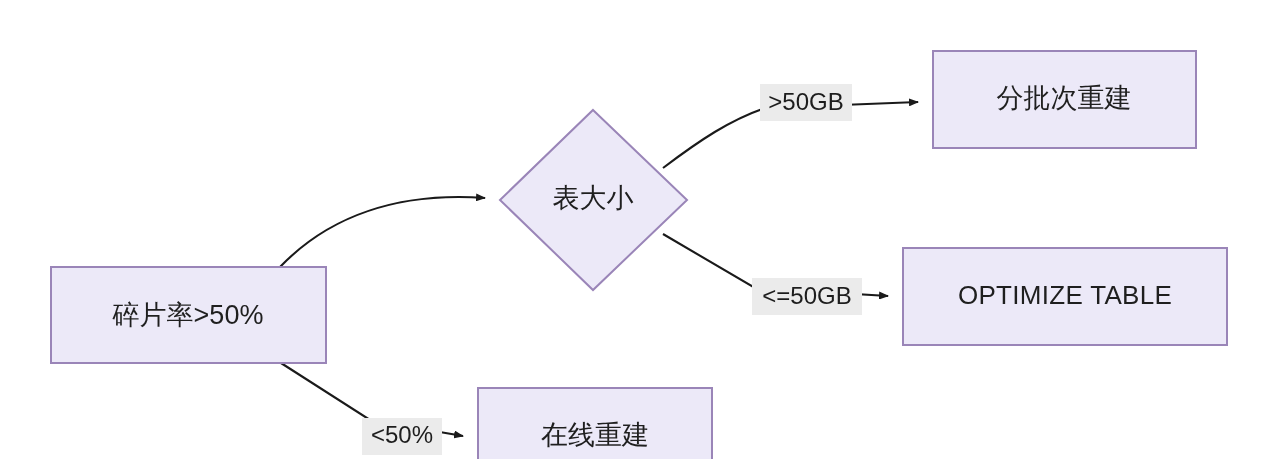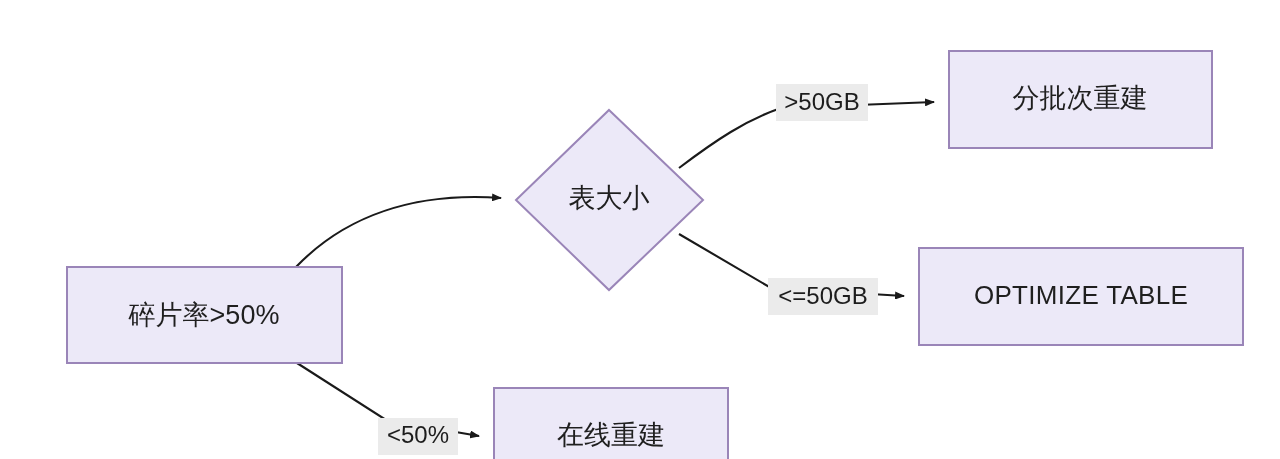--- a/index.html
+++ b/index.html
@@ -11,21 +11,20 @@
     width: 1280px;
     height: 459px;
     overflow: hidden;
     font-family: "Liberation Sans", "DejaVu Sans", sans-serif;
   }
   #flowchart-root {
     position: relative;
     width: 1140px;
     height: 459px;
     background: #ffffff;
-    padding-left: 16px;
   }
   svg#diagram {
     display: block;
     width: 1280px;
     height: 459px;
   }
   .node-shape {
     fill: #ece9f8;
     stroke: #9a85b8;
     stroke-width: 2;

